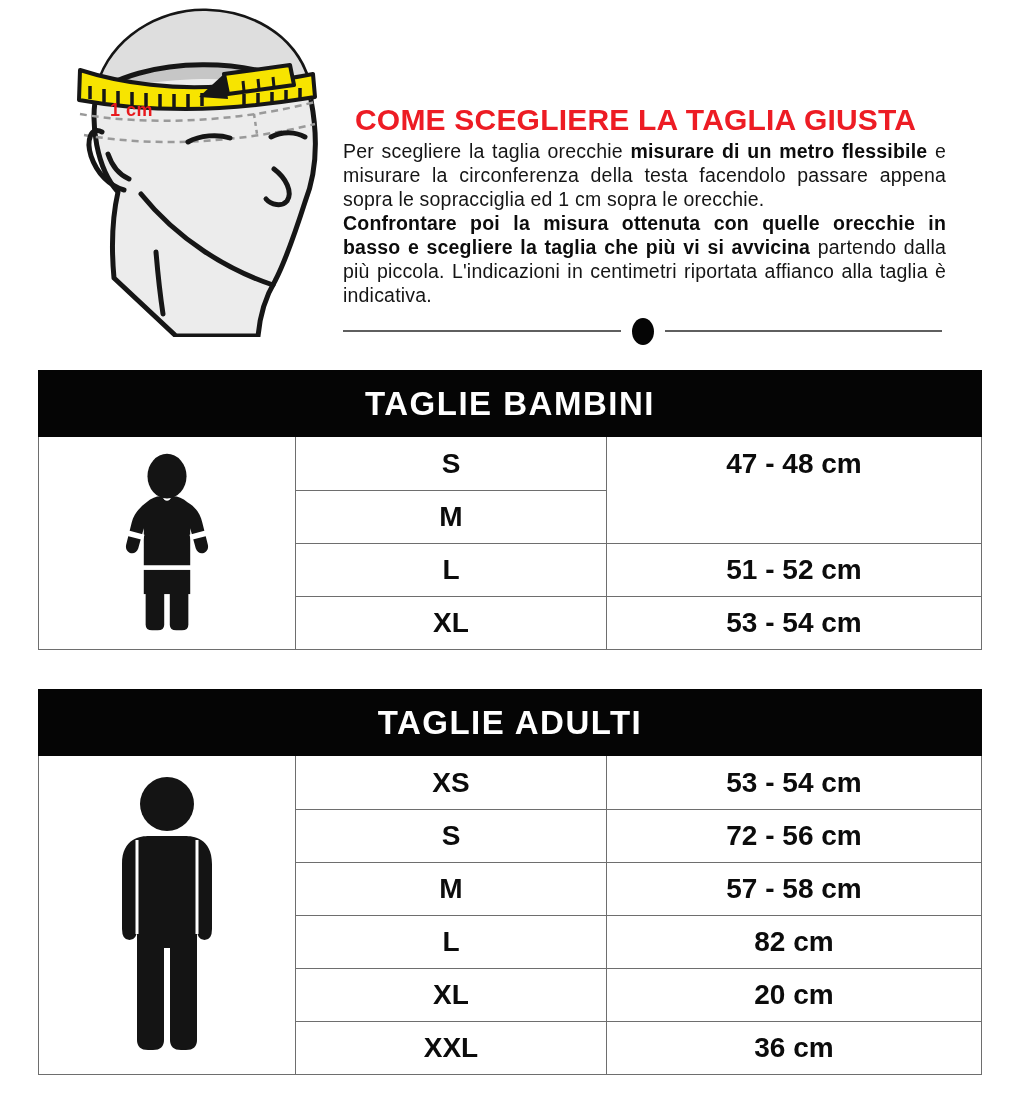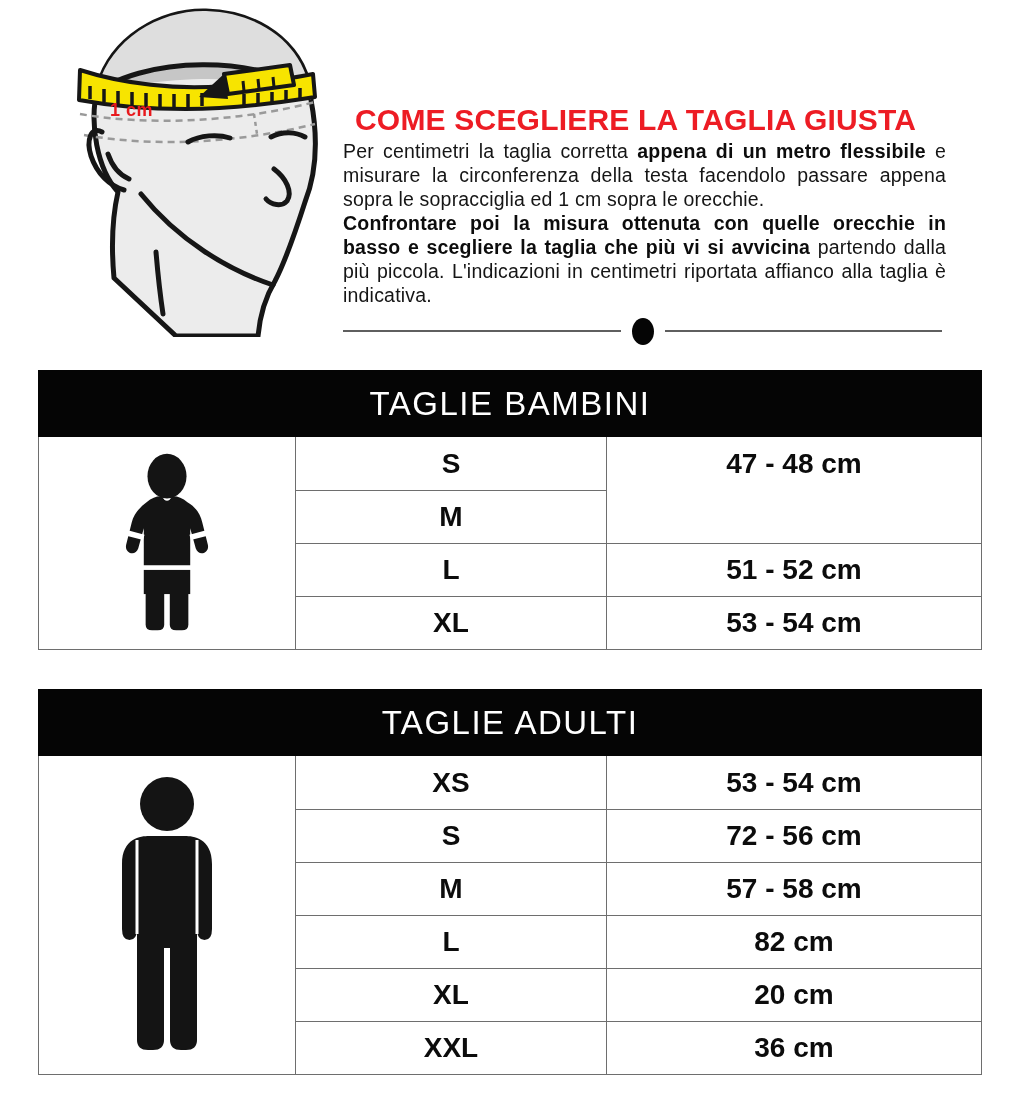--- a/index.html
+++ b/index.html
@@ -33,21 +33,21 @@
   }
   .divider .line{flex:1;height:0;border-top:2px solid #5f5f5f;}
   .divider .dot{width:22px;height:27px;border-radius:50%;background:#050505;margin:0 11px;}
   
   .size-table{position:absolute;left:38px;width:944px;}
   .t-bambini{top:370px;}
   .t-adulti{top:689px;}
   .thead{
     background:#050505;color:#ffffff;height:67px;
     display:flex;align-items:center;justify-content:center;
-    font-size:33px;font-weight:400;letter-spacing:1.5px;
+    font-size:33px;font-weight:700;letter-spacing:1.5px;
   }
   .tbody{
     display:grid;grid-template-columns:257px 311px 1fr;grid-auto-rows:53px;
     border:1px solid #6e6e6e;border-top:none;background:#fff;
   }
   .icon-cell{
     grid-column:1;border-right:1px solid #6e6e6e;
     display:flex;align-items:center;justify-content:center;
   }
   .t-bambini .icon-cell{grid-row:1 / span 4;}
@@ -120,21 +120,21 @@
       <path d="M 113 192 C 150 238 200 268 245 283"></path>
       <path d="M 128 250 C 130 274 132 292 135 312"></path>
     </g>
   </svg>
   <div class="onecm">1 cm</div>
 </div>
 
 <h1 class="title">COME SCEGLIERE LA TAGLIA GIUSTA</h1>
 
 <div class="para">
-  <div><span>Per centimetri la taglia corretta </span><b>appena di un metro flessibile</b><span> e misurare la circonferenza della testa facendolo passare appena sopra le sopracciglia ed 1 cm sopra le orecchie.</span></div>
+  <div><span>Per scegliere la taglia orecchie </span><b>misurare di un metro flessibile</b><span> e misurare la circonferenza della testa facendolo passare appena sopra le sopracciglia ed 1 cm sopra le orecchie.</span></div>
   <div><b>Confrontare poi la misura ottenuta con quelle orecchie in basso e scegliere la taglia che più vi si avvicina</b><span> partendo dalla più piccola. L'indicazioni in centimetri riportata affianco alla taglia è indicativa.</span></div>
 </div>
 
 <div class="divider">
   <div class="line"></div>
   <div class="dot"></div>
   <div class="line"></div>
 </div>
 
 <div class="size-table t-bambini">

